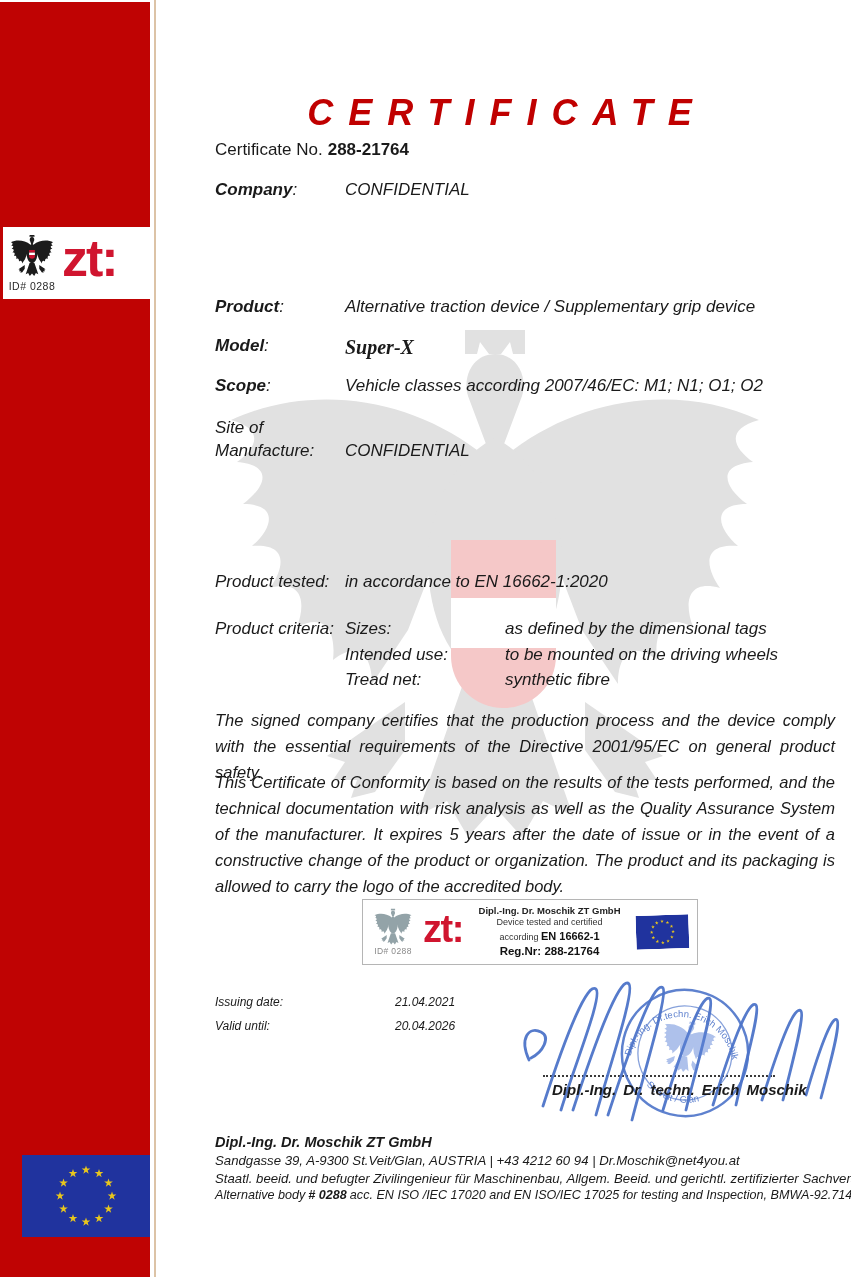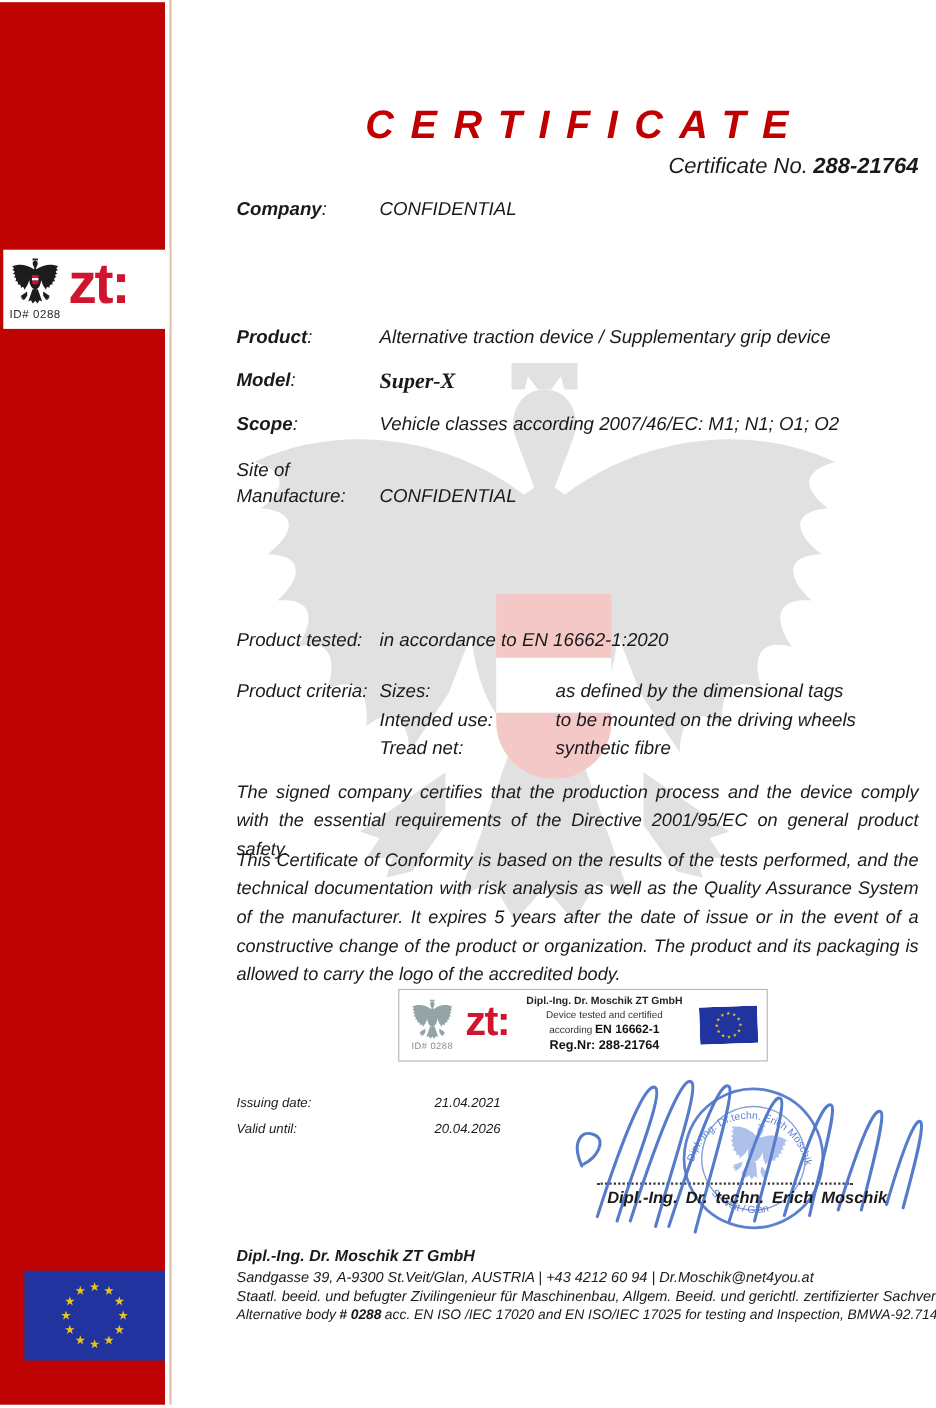--- a/index.html
+++ b/index.html
@@ -13,23 +13,23 @@
   .logo-box{left:3px;top:227px;width:151px;height:72px;background:#ffffff;
             display:flex;align-items:center;gap:5px;padding:0 4px;box-sizing:border-box;}
   .logo-col{display:flex;flex-direction:column;align-items:center;}
   .id-label{font-size:10.5px;color:#2a2a2a;letter-spacing:.5px;white-space:nowrap;}
   .zt{font-weight:900;color:#d0152f;font-size:52px;line-height:1;letter-spacing:-2px;margin-top:-10px;}
   
   .wm{opacity:1;}
   .wm-shield{left:451px;top:540px;width:105px;height:168px;border-radius:0 0 52px 52px;overflow:hidden;}
   .wm-shield div{width:100%;}
   
-  .title{left:222px;width:620px;top:92px;text-align:center;font-size:36px;font-weight:bold;
+  .title{left:197px;width:620px;top:92px;text-align:center;font-size:36px;font-weight:bold;
          font-style:italic;letter-spacing:15px;color:#c00000;white-space:nowrap;}
-  .certno{left:215px;width:620px;top:140px;text-align:right;font-size:20px;font-style:italic;}
+  .certno{left:215px;width:620px;top:140px;text-align:left;font-size:17px;}
   .certno b{margin-left:5px;}
   
   .row{position:absolute;left:215px;width:625px;font-size:17px;font-style:italic;white-space:nowrap;}
   .row .lbl b{font-weight:bold;}
   .row .val{position:absolute;left:130px;top:0;}
   .row .val2{position:absolute;left:290px;top:0;}
   .model-val{font-weight:bold;font-size:20px;top:-2px;font-family:Liberation Serif, serif;}
   
   .para{position:absolute;left:215px;width:620px;font-size:16.5px;font-style:italic;
         line-height:26px;text-align:justify;}

